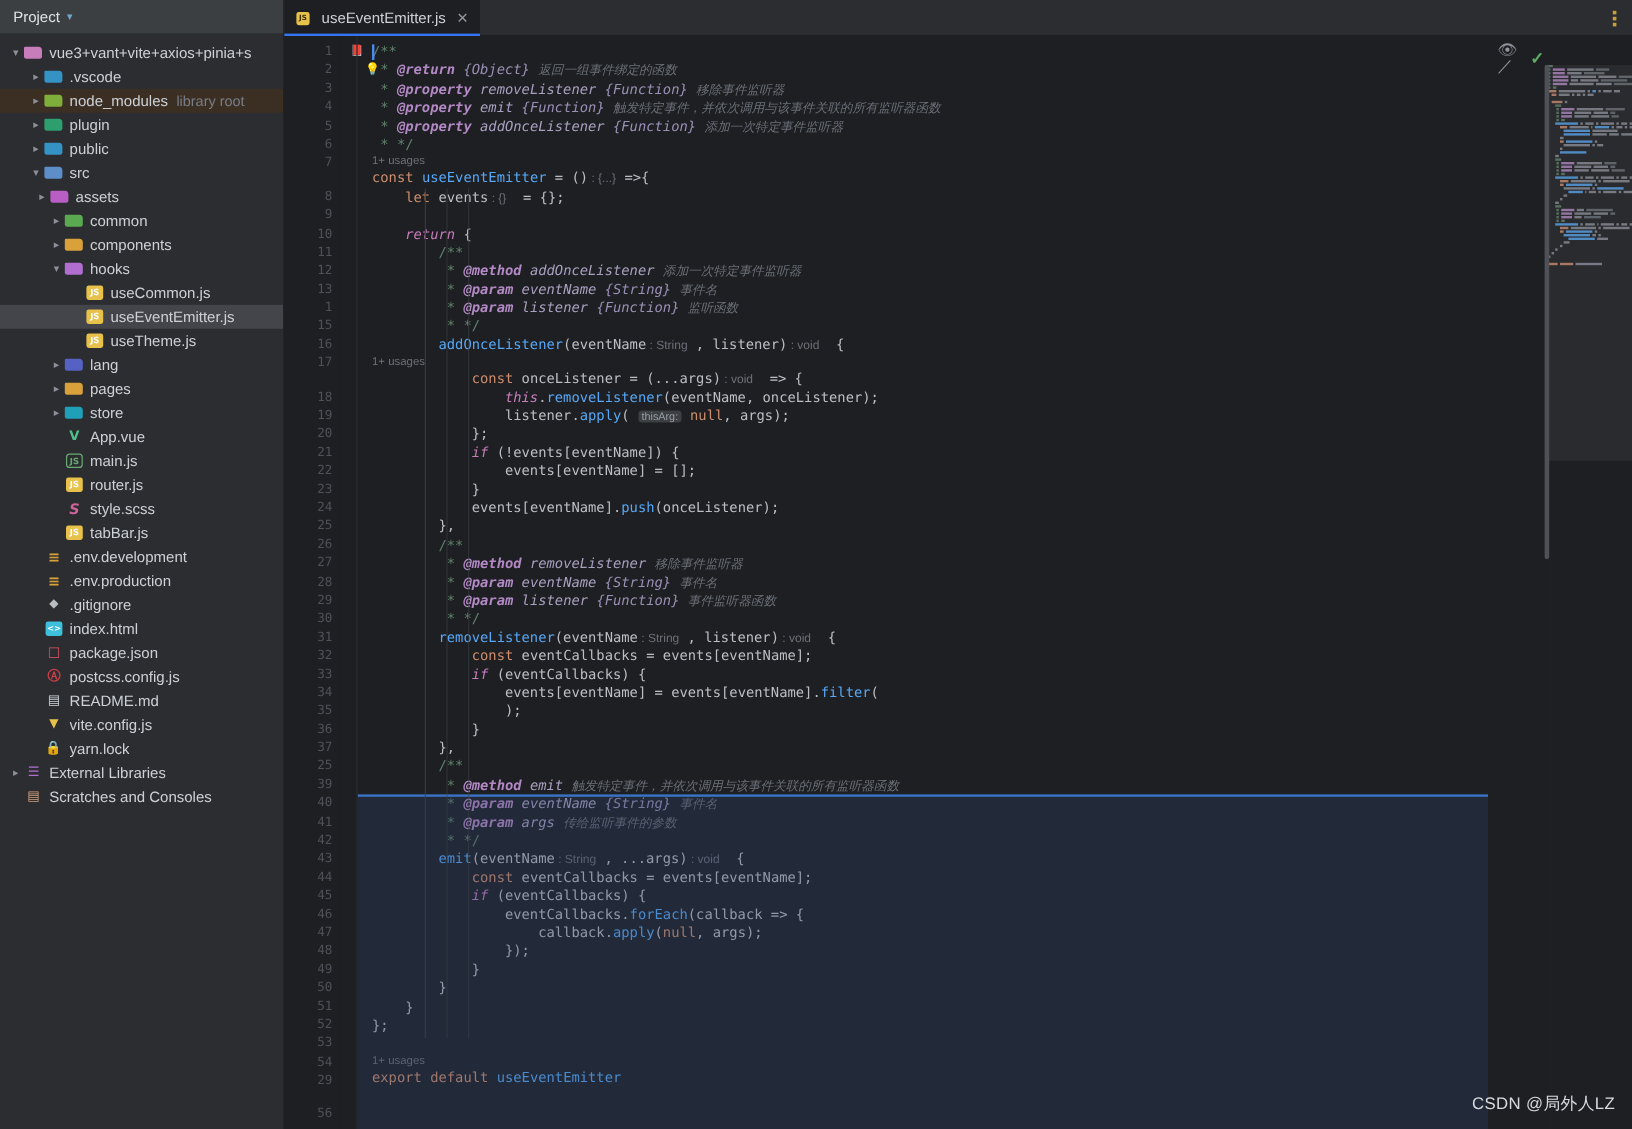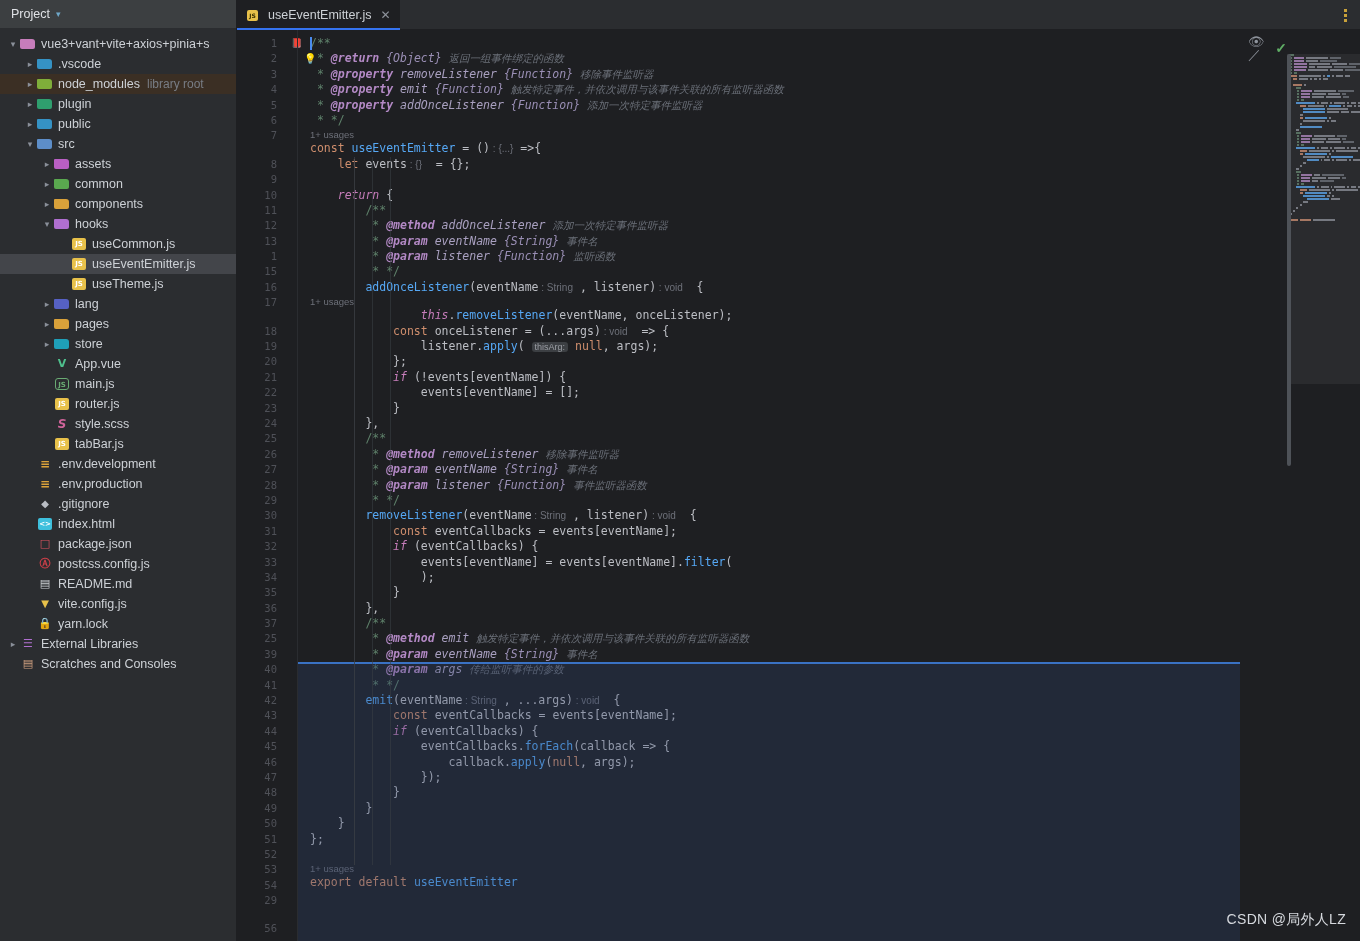--- a/index.html
+++ b/index.html
@@ -236,21 +236,21 @@
           </span>
           <span class="lbl">public</span>
         </div>
         <div class="row" style="padding-left: 23px;">
           <span class="twisty open"></span>
           <span class="ico">
             <i style="background: rgb(93, 142, 201); border-radius: 1px 3px 2px 2px; inset: 2px 1px 2px 0px;"></i>
           </span>
           <span class="lbl">src</span>
         </div>
-        <div class="row" style="padding-left: 40px;">
+        <div class="row" style="padding-left: 28px;">
           <span class="twisty closed"></span>
           <span class="ico">
             <i style="background: rgb(185, 95, 196); border-radius: 1px 3px 2px 2px; inset: 2px 1px 2px 0px;"></i>
           </span>
           <span class="lbl">assets</span>
         </div>
         <div class="row" style="padding-left: 40px;">
           <span class="twisty closed"></span>
           <span class="ico">
             <i style="background: rgb(90, 168, 79); border-radius: 1px 3px 2px 2px; inset: 2px 1px 2px 0px;"></i>
@@ -526,27 +526,28 @@
           <div class="cline">    <span class="kw">let</span> <span class="var">events</span><span class="itype">&nbsp;:&nbsp;{}</span>  = {};</div>
           <div class="cline">&nbsp;</div>
           <div class="cline">    <span class="kw2">return</span> {</div>
           <div class="cline"><span class="doc">        /**</span></div>
           <div class="cline"><span class="doc">         * <span class="jdtag">@method</span> <span class="jdnm">addOnceListener</span> <span class="jdcn">添加一次特定事件监听器</span></span></div>
           <div class="cline"><span class="doc">         * <span class="jdtag">@param</span> <span class="jdnm">eventName</span> <span class="jdtyp">{String}</span> <span class="jdcn">事件名</span></span></div>
           <div class="cline"><span class="doc">         * <span class="jdtag">@param</span> <span class="jdnm">listener</span> <span class="jdtyp">{Function}</span> <span class="jdcn">监听函数</span></span></div>
           <div class="cline"><span class="doc">         * */</span></div>
           <div class="cline">        <span class="fn">addOnceListener</span>(<span class="var">eventName</span><span class="itype">&nbsp;:&nbsp;String</span> , <span class="var">listener</span>)<span class="itype">&nbsp;:&nbsp;void</span>  {</div>
           <div class="cline hint">1+ usages</div>
+          <div class="cline">            <span class="kw">const</span> <span class="var">onceListener</span> = (...<span class="var">args</span>)<span class="itype">&nbsp;:&nbsp;void</span>  =&gt; {</div>
           <div class="cline">                <span class="kw2">this</span>.<span class="fn">removeListener</span>(<span class="var">eventName</span>, <span class="var">onceListener</span>);</div>
-          <div class="cline">            <span class="kw">const</span> <span class="var">onceListener</span> = (...<span class="var">args</span>)<span class="itype">&nbsp;:&nbsp;void</span>  =&gt; {</div>
           <div class="cline">                <span class="var">listener</span>.<span class="fn">apply</span>( <span class="ibadge">thisArg:</span> <span class="kw">null</span>, <span class="var">args</span>);</div>
           <div class="cline">            };</div>
           <div class="cline">            <span class="kw2">if</span> (!<span class="var">events</span>[<span class="var">eventName</span>]) {</div>
           <div class="cline">                <span class="var">events</span>[<span class="var">eventName</span>] = [];</div>
           <div class="cline">            }</div>
+          <div class="cline">            <span class="var">events</span>[<span class="var">eventName</span>].<span class="fn">push</span>(<span class="var">onceListener</span>);</div>
           <div class="cline">        },</div>
           <div class="cline"><span class="doc">        /**</span></div>
           <div class="cline"><span class="doc">         * <span class="jdtag">@method</span> <span class="jdnm">removeListener</span> <span class="jdcn">移除事件监听器</span></span></div>
           <div class="cline"><span class="doc">         * <span class="jdtag">@param</span> <span class="jdnm">eventName</span> <span class="jdtyp">{String}</span> <span class="jdcn">事件名</span></span></div>
           <div class="cline"><span class="doc">         * <span class="jdtag">@param</span> <span class="jdnm">listener</span> <span class="jdtyp">{Function}</span> <span class="jdcn">事件监听器函数</span></span></div>
           <div class="cline"><span class="doc">         * */</span></div>
           <div class="cline">        <span class="fn">removeListener</span>(<span class="var">eventName</span><span class="itype">&nbsp;:&nbsp;String</span> , <span class="var">listener</span>)<span class="itype">&nbsp;:&nbsp;void</span>  {</div>
           <div class="cline">            <span class="kw">const</span> <span class="var">eventCallbacks</span> = <span class="var">events</span>[<span class="var">eventName</span>];</div>
           <div class="cline">            <span class="kw2">if</span> (<span class="var">eventCallbacks</span>) {</div>
           <div class="cline">                <span class="var">events</span>[<span class="var">eventName</span>] = <span class="var">events</span>[<span class="var">eventName</span>].<span class="fn">filter</span>(</div>

